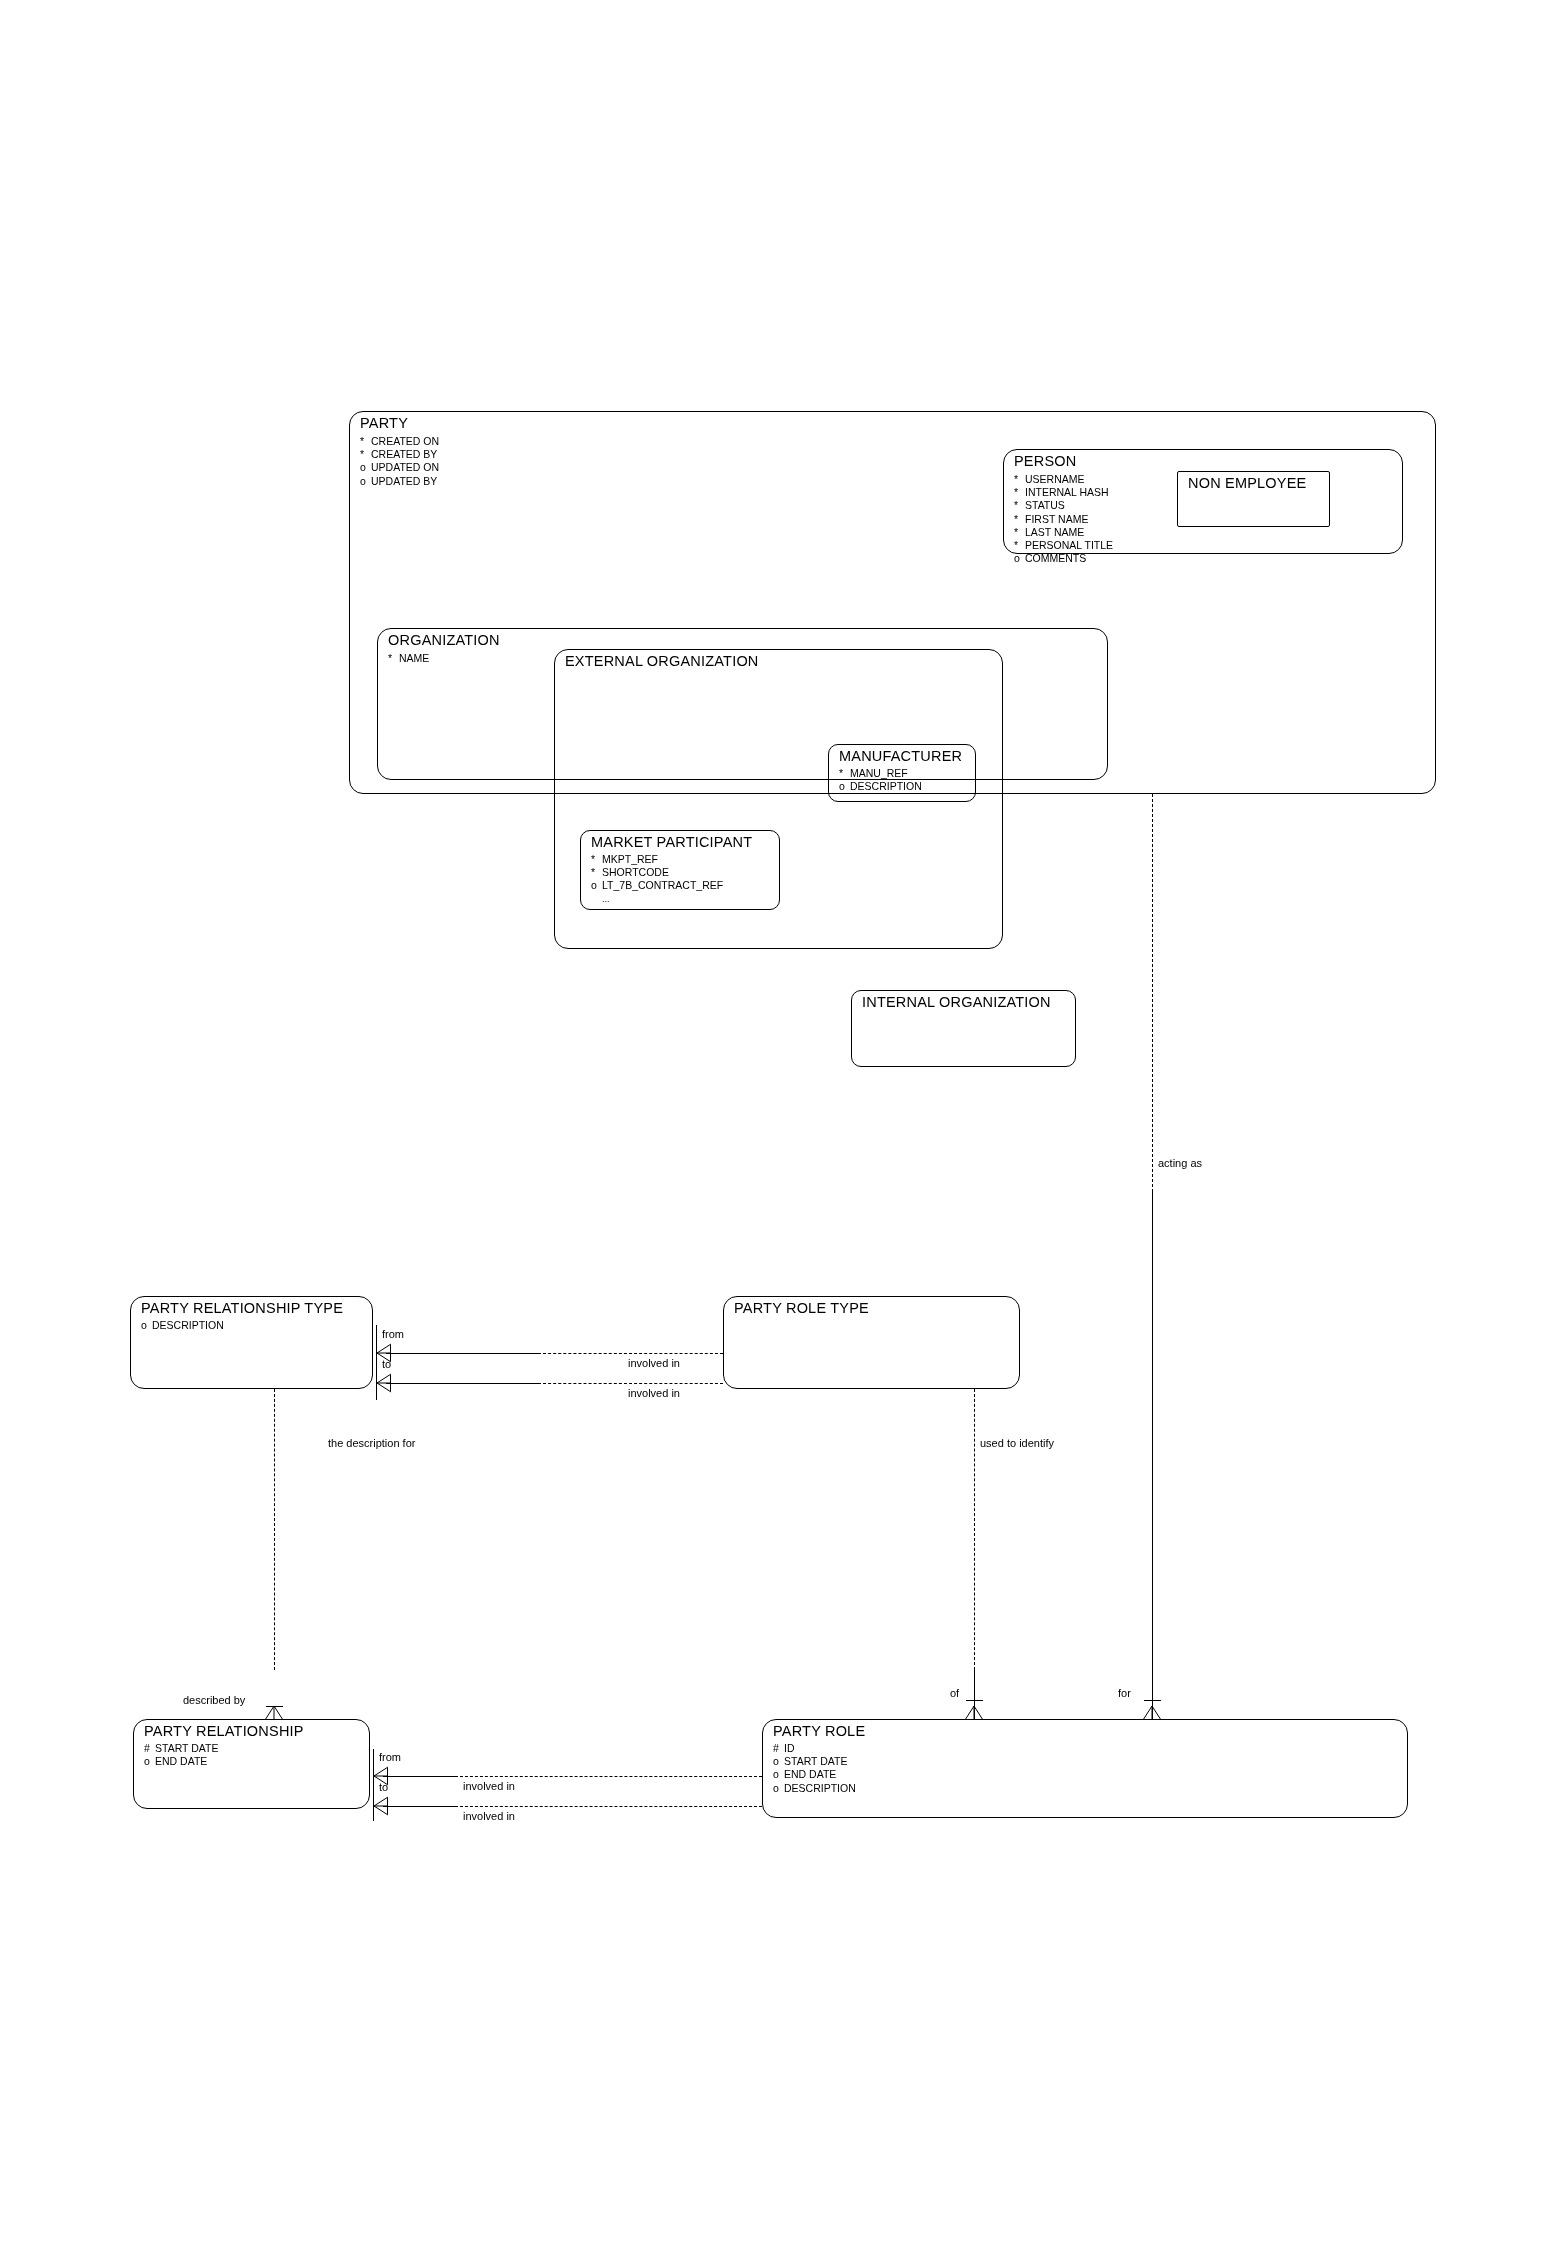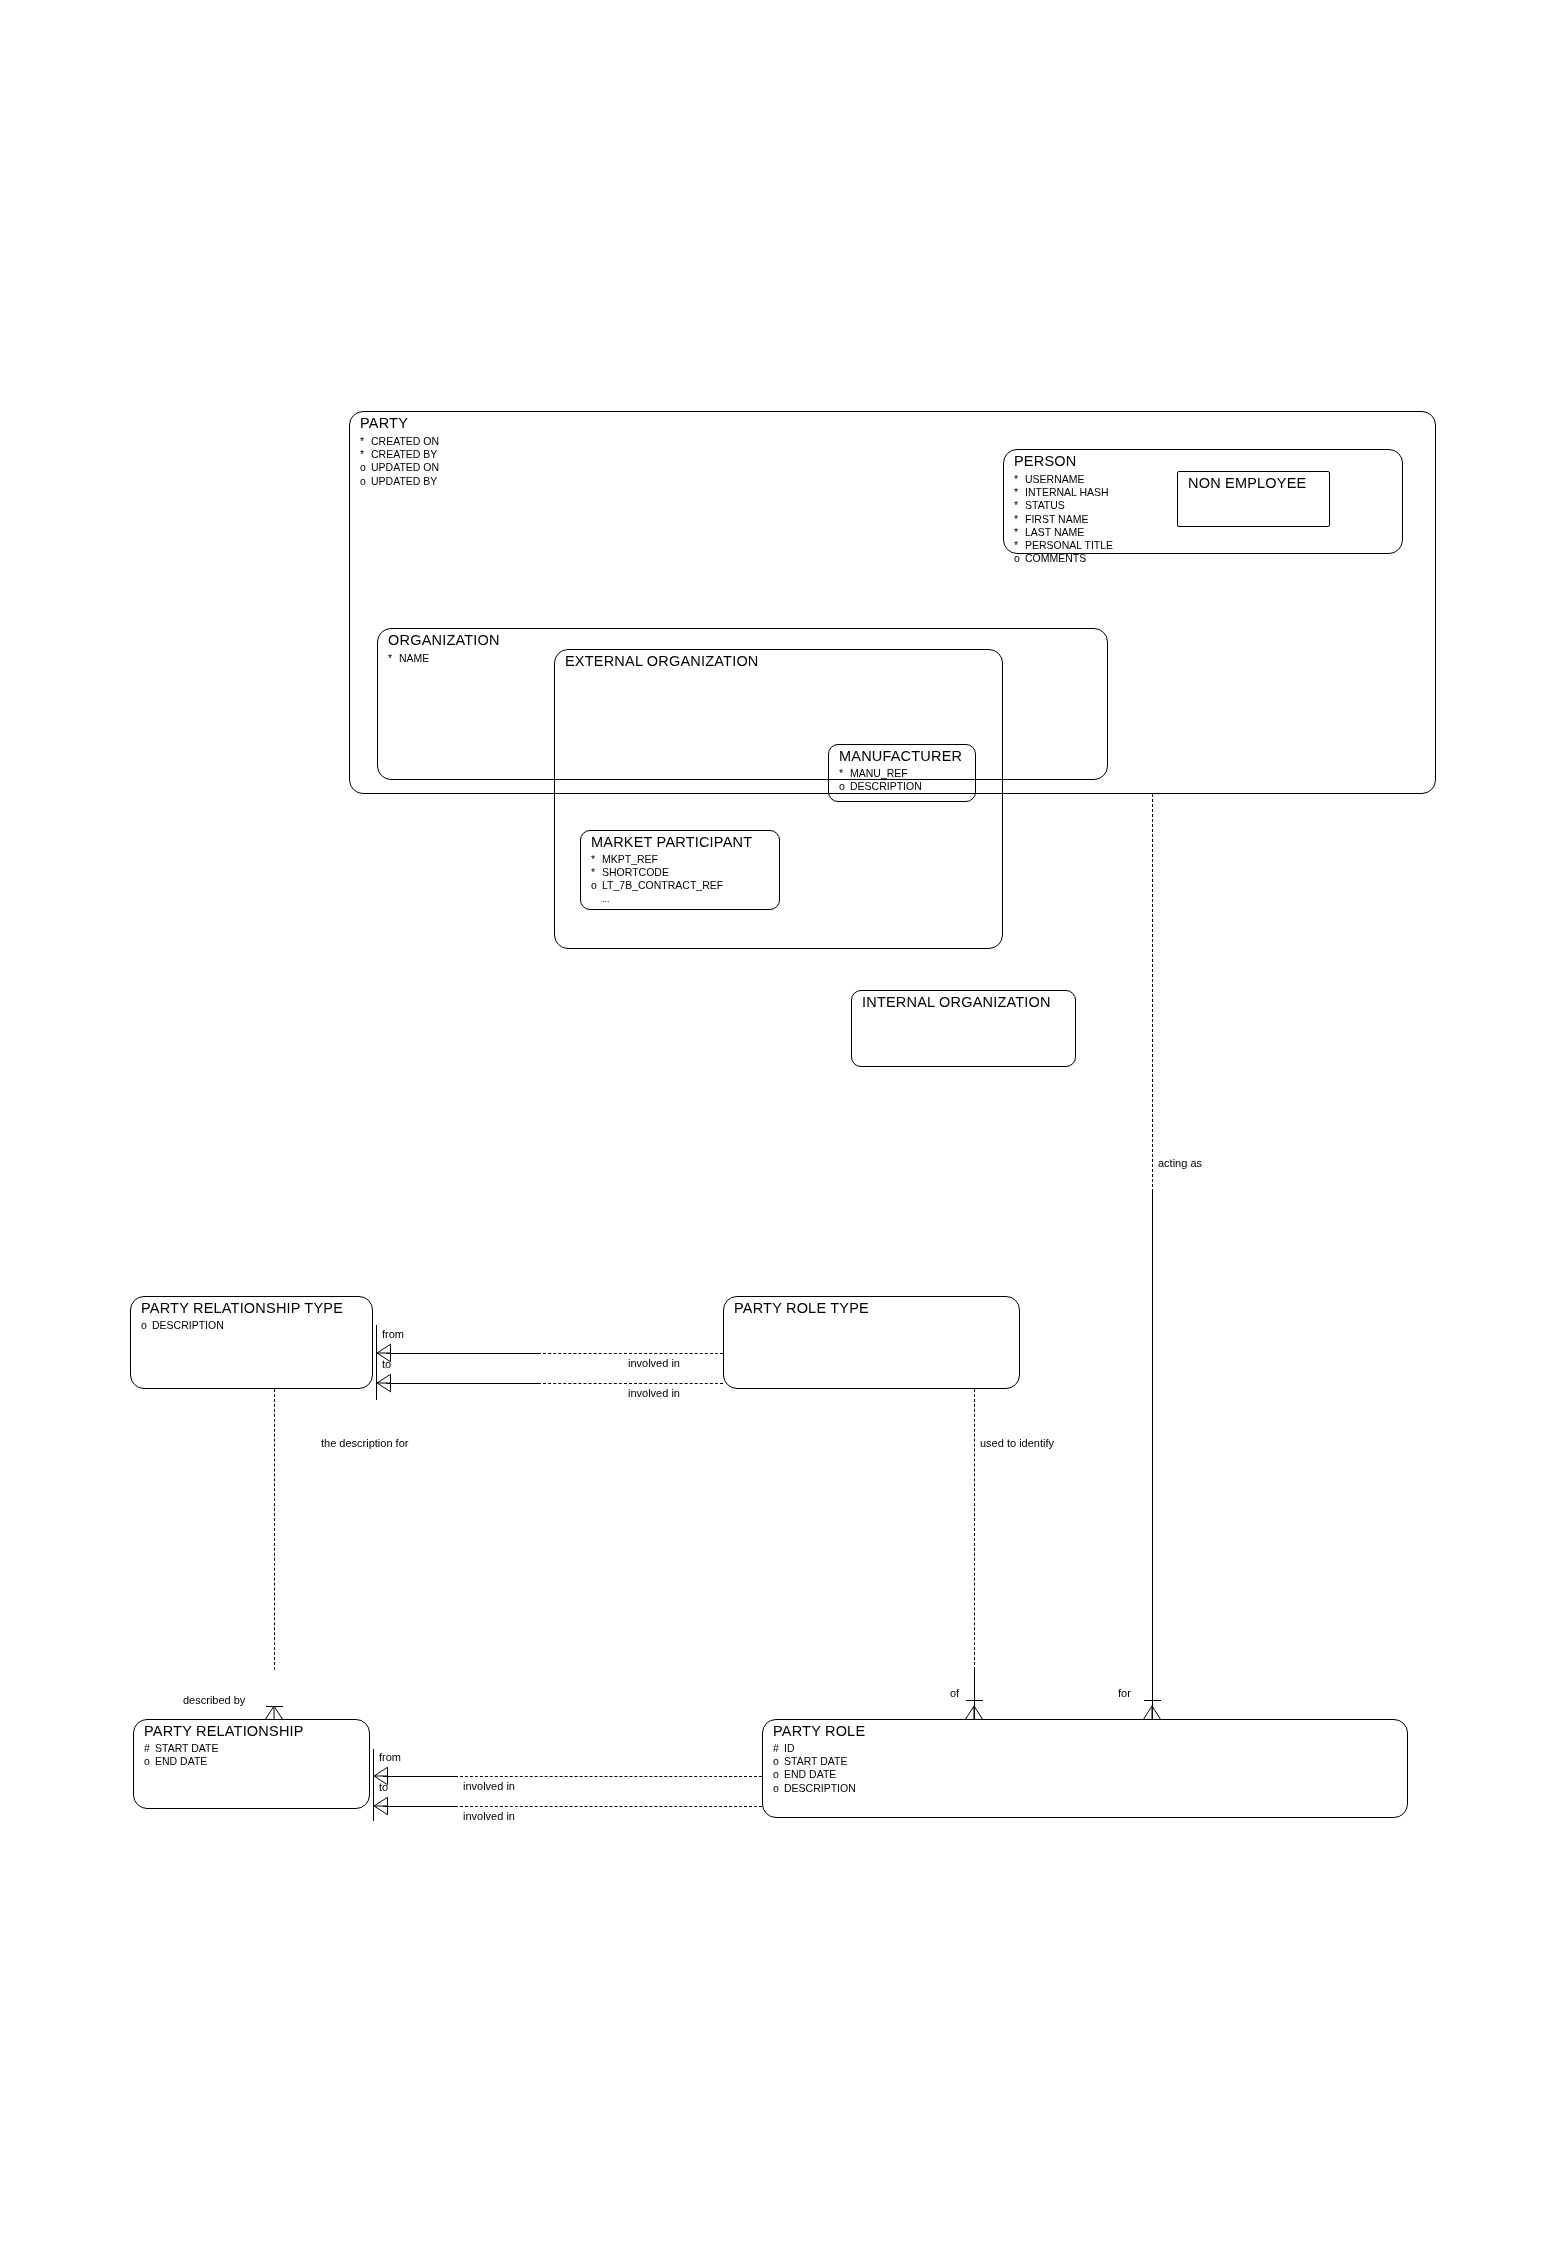--- a/index.html
+++ b/index.html
@@ -205,21 +205,21 @@
   <div class="hline" style="left:386px; top:1383px; width:152px;"></div>
   <div class="hdash" style="left:538px; top:1383px; width:185px;"></div>
   <svg class="deco" width="22" height="20" style="left:377px; top:1373px;">
     <path d="M0,10 L14,1 M0,10 L14,10 M0,10 L14,19" stroke="#000" stroke-width="1" fill="none"></path>
   </svg>
   <div class="tick" style="left:390px; top:1375px; height:16px;"></div>
   <div class="conn-label" style="left:382px; top:1358px;">to</div>
   <div class="conn-label" style="left:628px; top:1387px;">involved in</div>
 
   <div class="vdash" style="left:274px; top:1389px; height:281px;"></div>
-  <div class="conn-label" style="left:273px; top:1437px;padding-left:48px;">the description for</div>
+  <div class="conn-label" style="left:280px; top:1437px;padding-left:48px;">the description for</div>
   <div class="conn-label" style="left:183px; top:1694px;">described by</div>
   <div class="tick" style="left:266px; top:1706px; height:0; width:17px; border-left:none; border-top:1px solid #000;"></div>
   <svg class="deco" width="22" height="20" style="left:263px; top:1706px;">
     <path d="M11,0 L2,14 M11,0 L11,14 M11,0 L20,14" stroke="#000" stroke-width="1" fill="none"></path>
   </svg>
 
   <div class="vdash" style="left:974px; top:1389px; height:281px;"></div>
   <div class="vline" style="left:974px; top:1670px; height:49px;"></div>
   <div class="conn-label" style="left:980px; top:1437px;">used to identify</div>
   <div class="conn-label" style="left:950px; top:1687px;">of</div>

